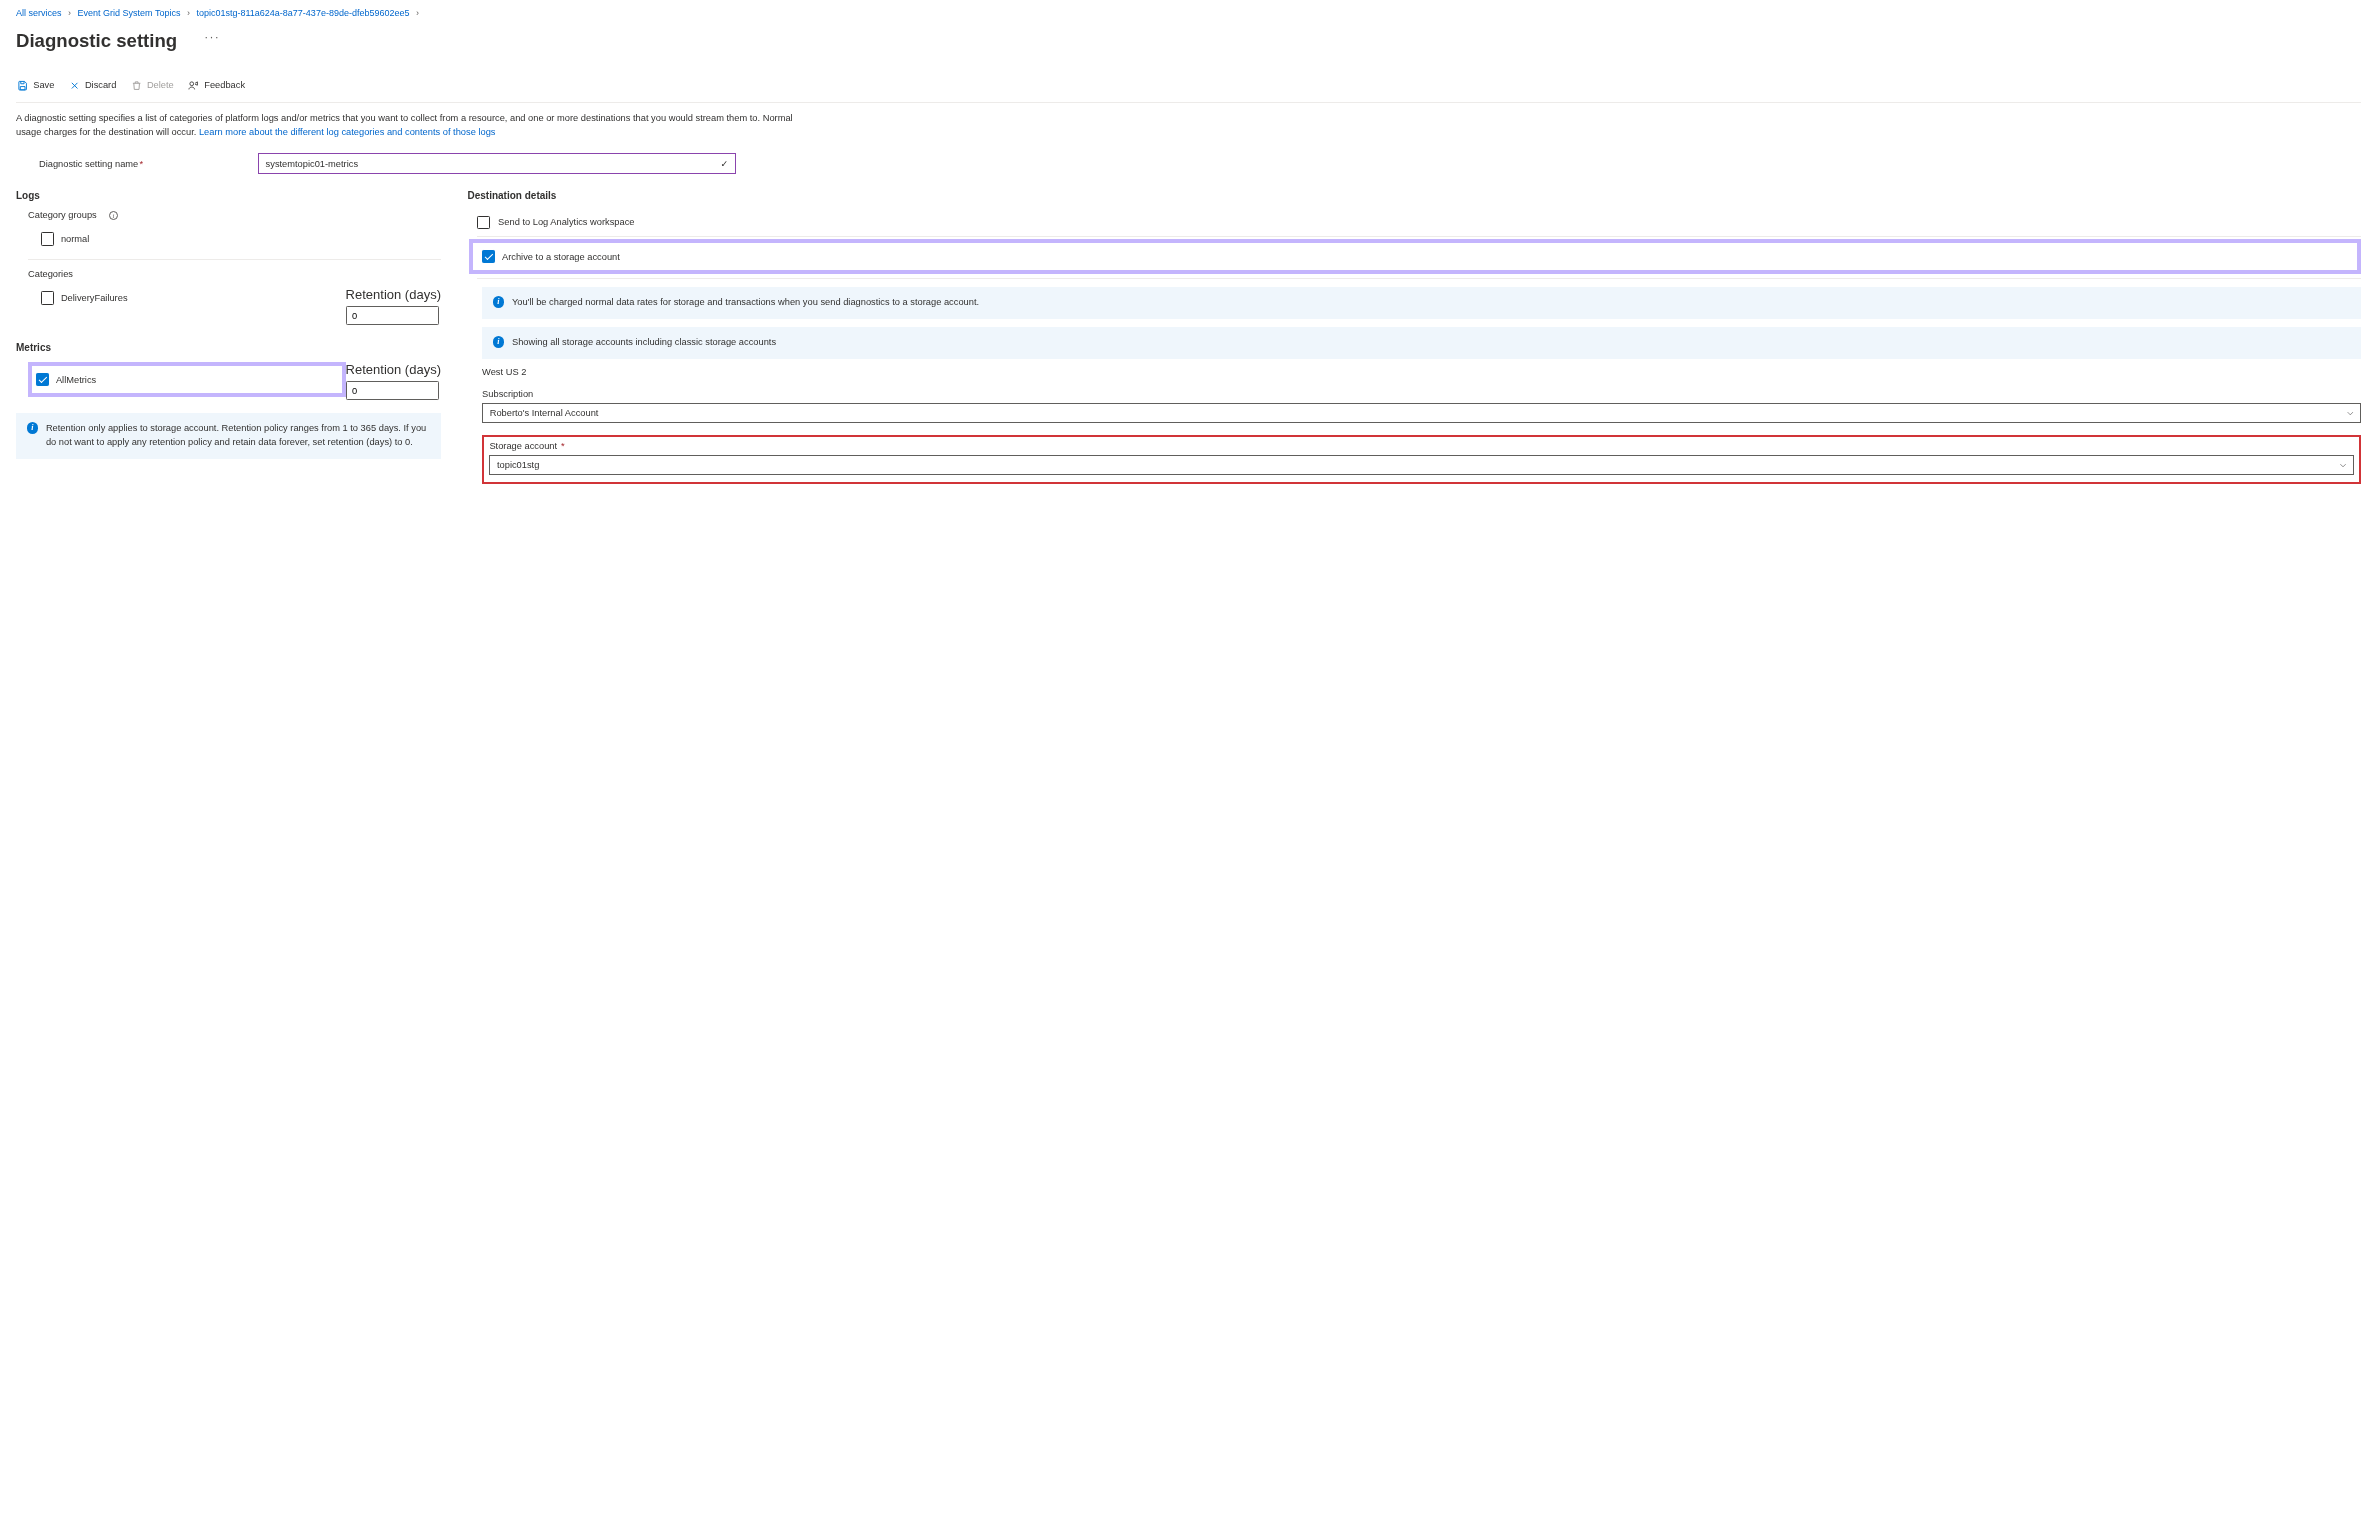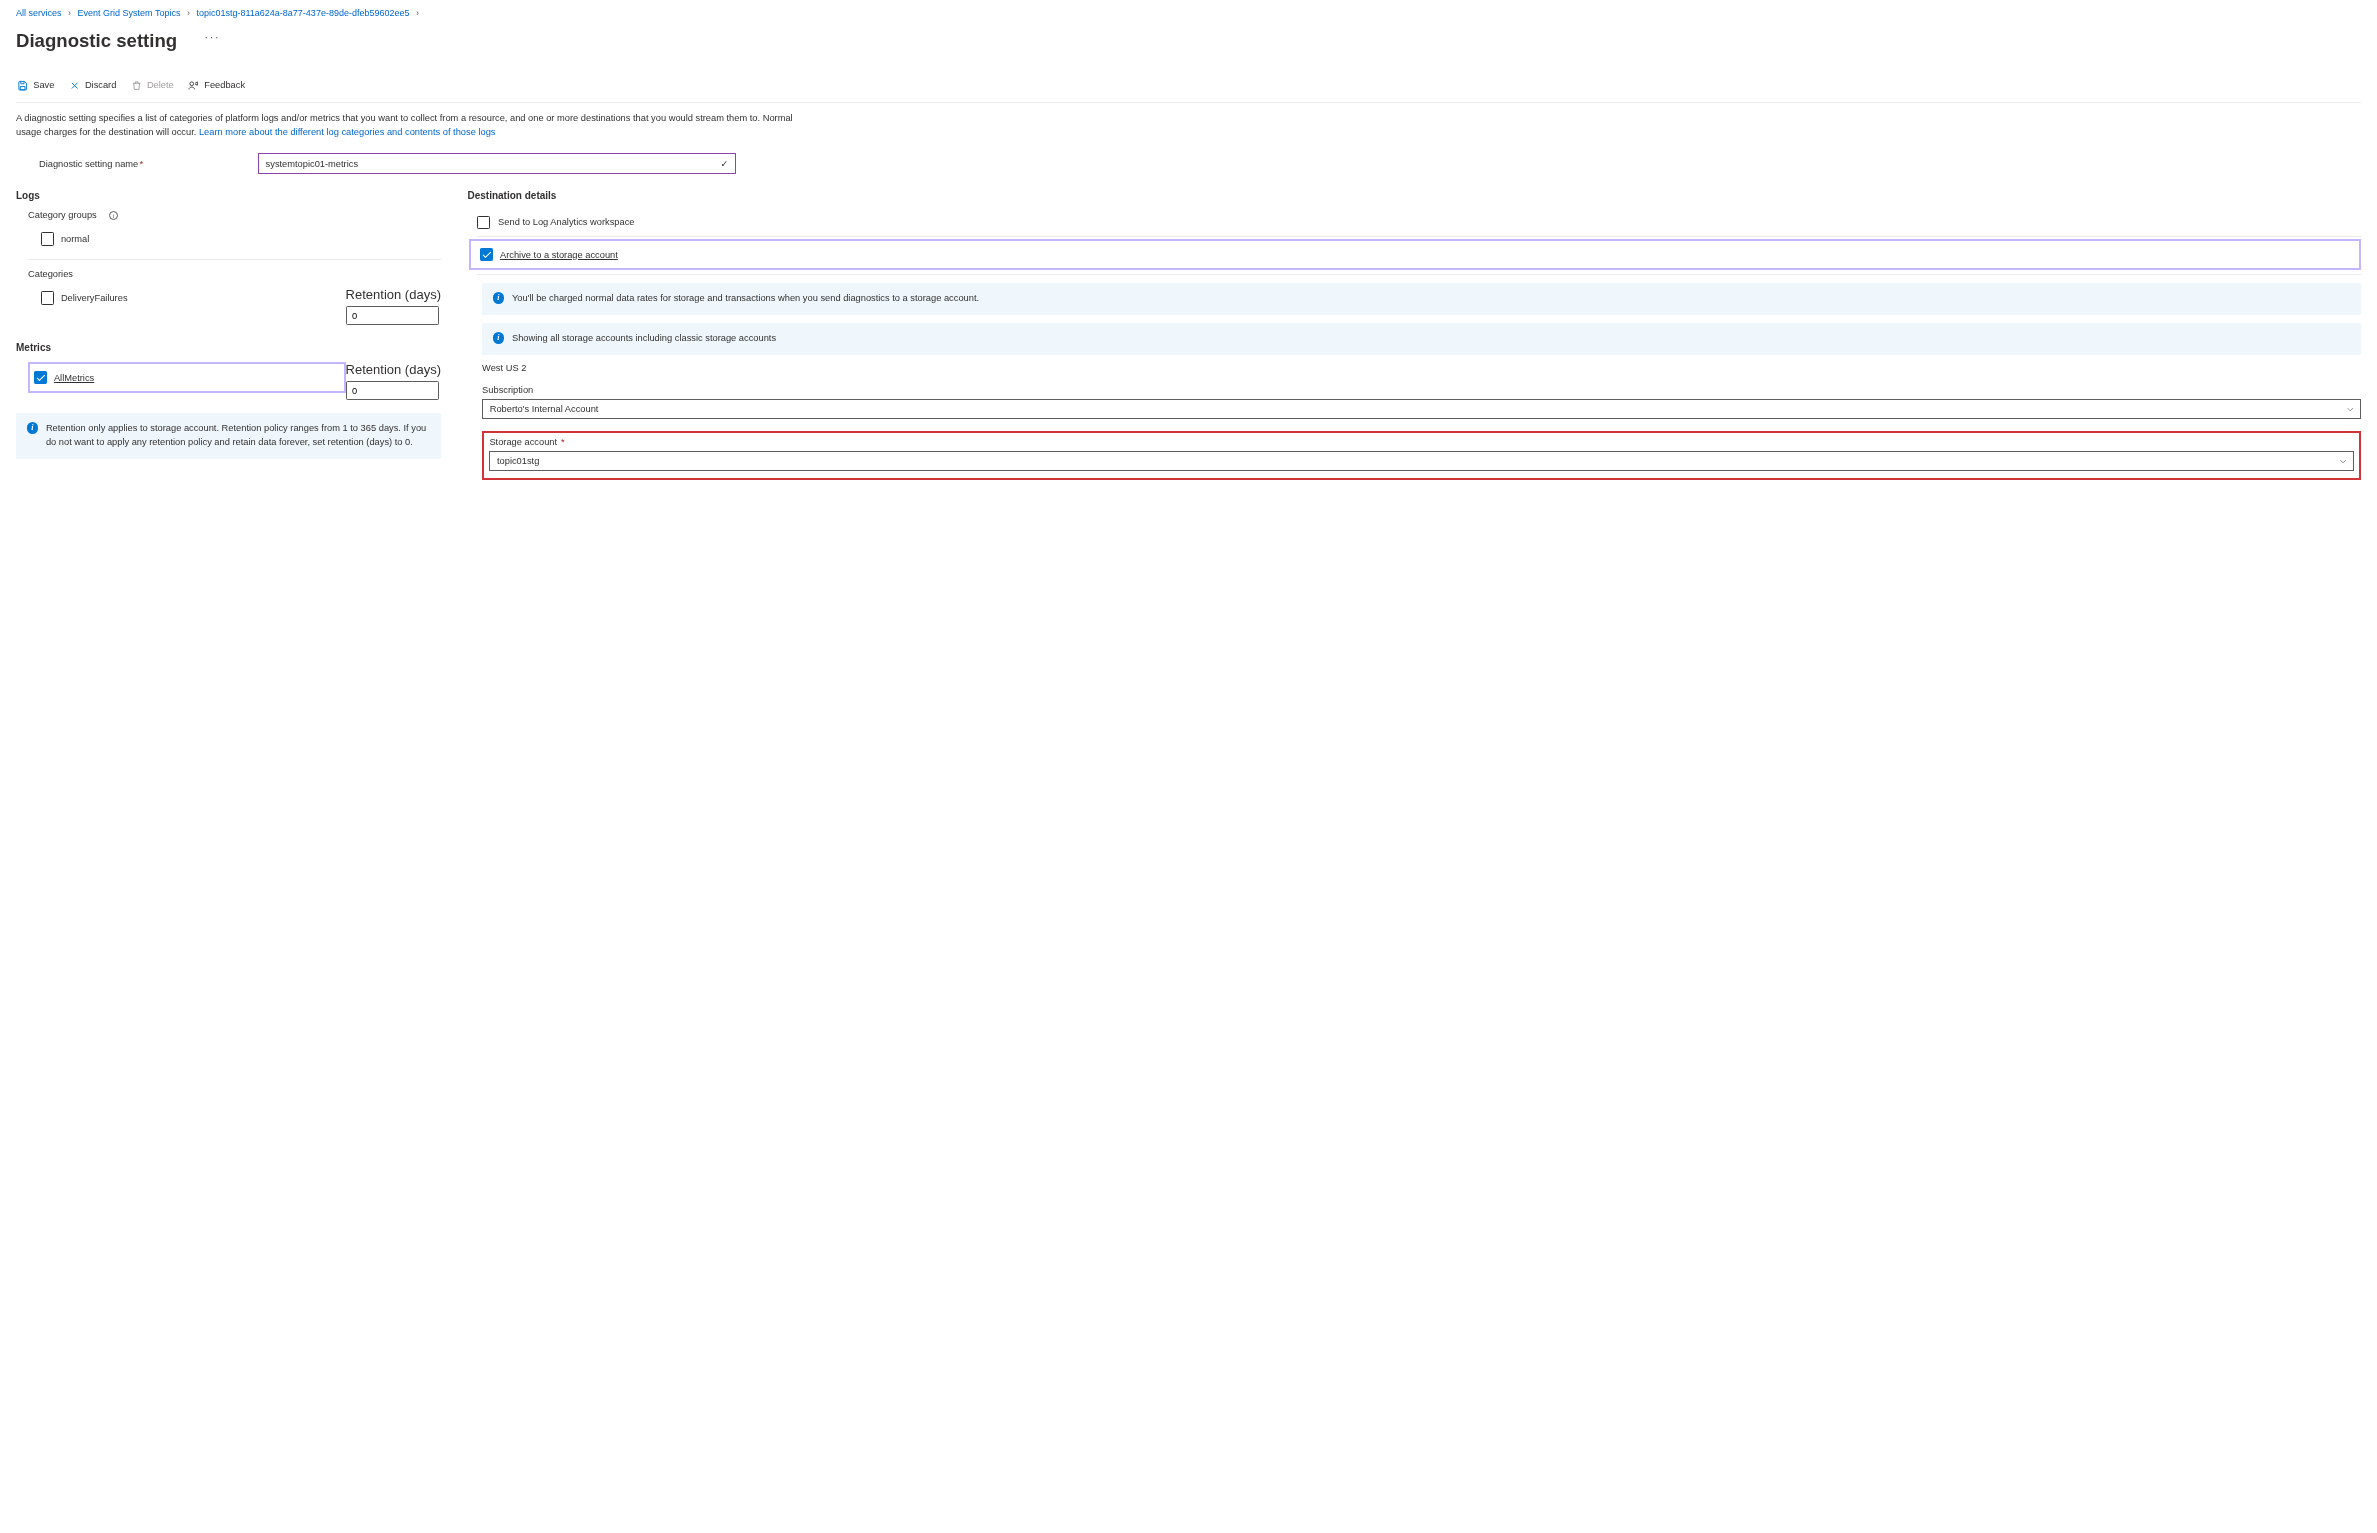--- a/index.html
+++ b/index.html
@@ -86,21 +86,21 @@
     .info-icon {
       width: 11.3px; height: 11.3px; flex-shrink: 0; border-radius: 50%;
       background: #0078d4; color: #fff; font-family: Georgia, serif; font-style: italic;
       display: inline-flex; align-items: center; justify-content: center; font-size: 8px; font-weight: bold;
     }
     .info-icon-sm {
       width: 9.3px; height: 9.3px; border-radius: 50%; border: 0.7px solid #605e5c; color: #605e5c;
       display: inline-flex; align-items: center; justify-content: center; font-size: 6.6px; font-family: Georgia, serif; font-style: italic;
     }
 
-    .highlight-box { border: 2px solid #c4b5fd; padding: 2.7px 4px; display: inline-flex; text-decoration: underline; }
+    .highlight-box { border: 4px solid #c4b5fd; padding: 2.7px 4px; display: inline-flex; }
     .highlight-row { border: 2px solid #d13438; padding: 4px 5.3px 6.6px; }
 
     .dest-row { display:flex; align-items:center; gap:8px; padding: 5.3px 0 6.6px; border-bottom: 0.7px solid #edebe9; margin-bottom: 2.7px; margin-left: 9.3px;}
     .dest-row .check-box { margin-left: 0; }
 
     .field-group { margin: 6.6px 0 12px; }
     .field-group > label { display: block; margin-bottom: 4px; }
     .select {
       width: 100%; padding: 4px 6.6px; border: 0.7px solid #605e5c;
       display: flex; justify-content: space-between; align-items: center;

